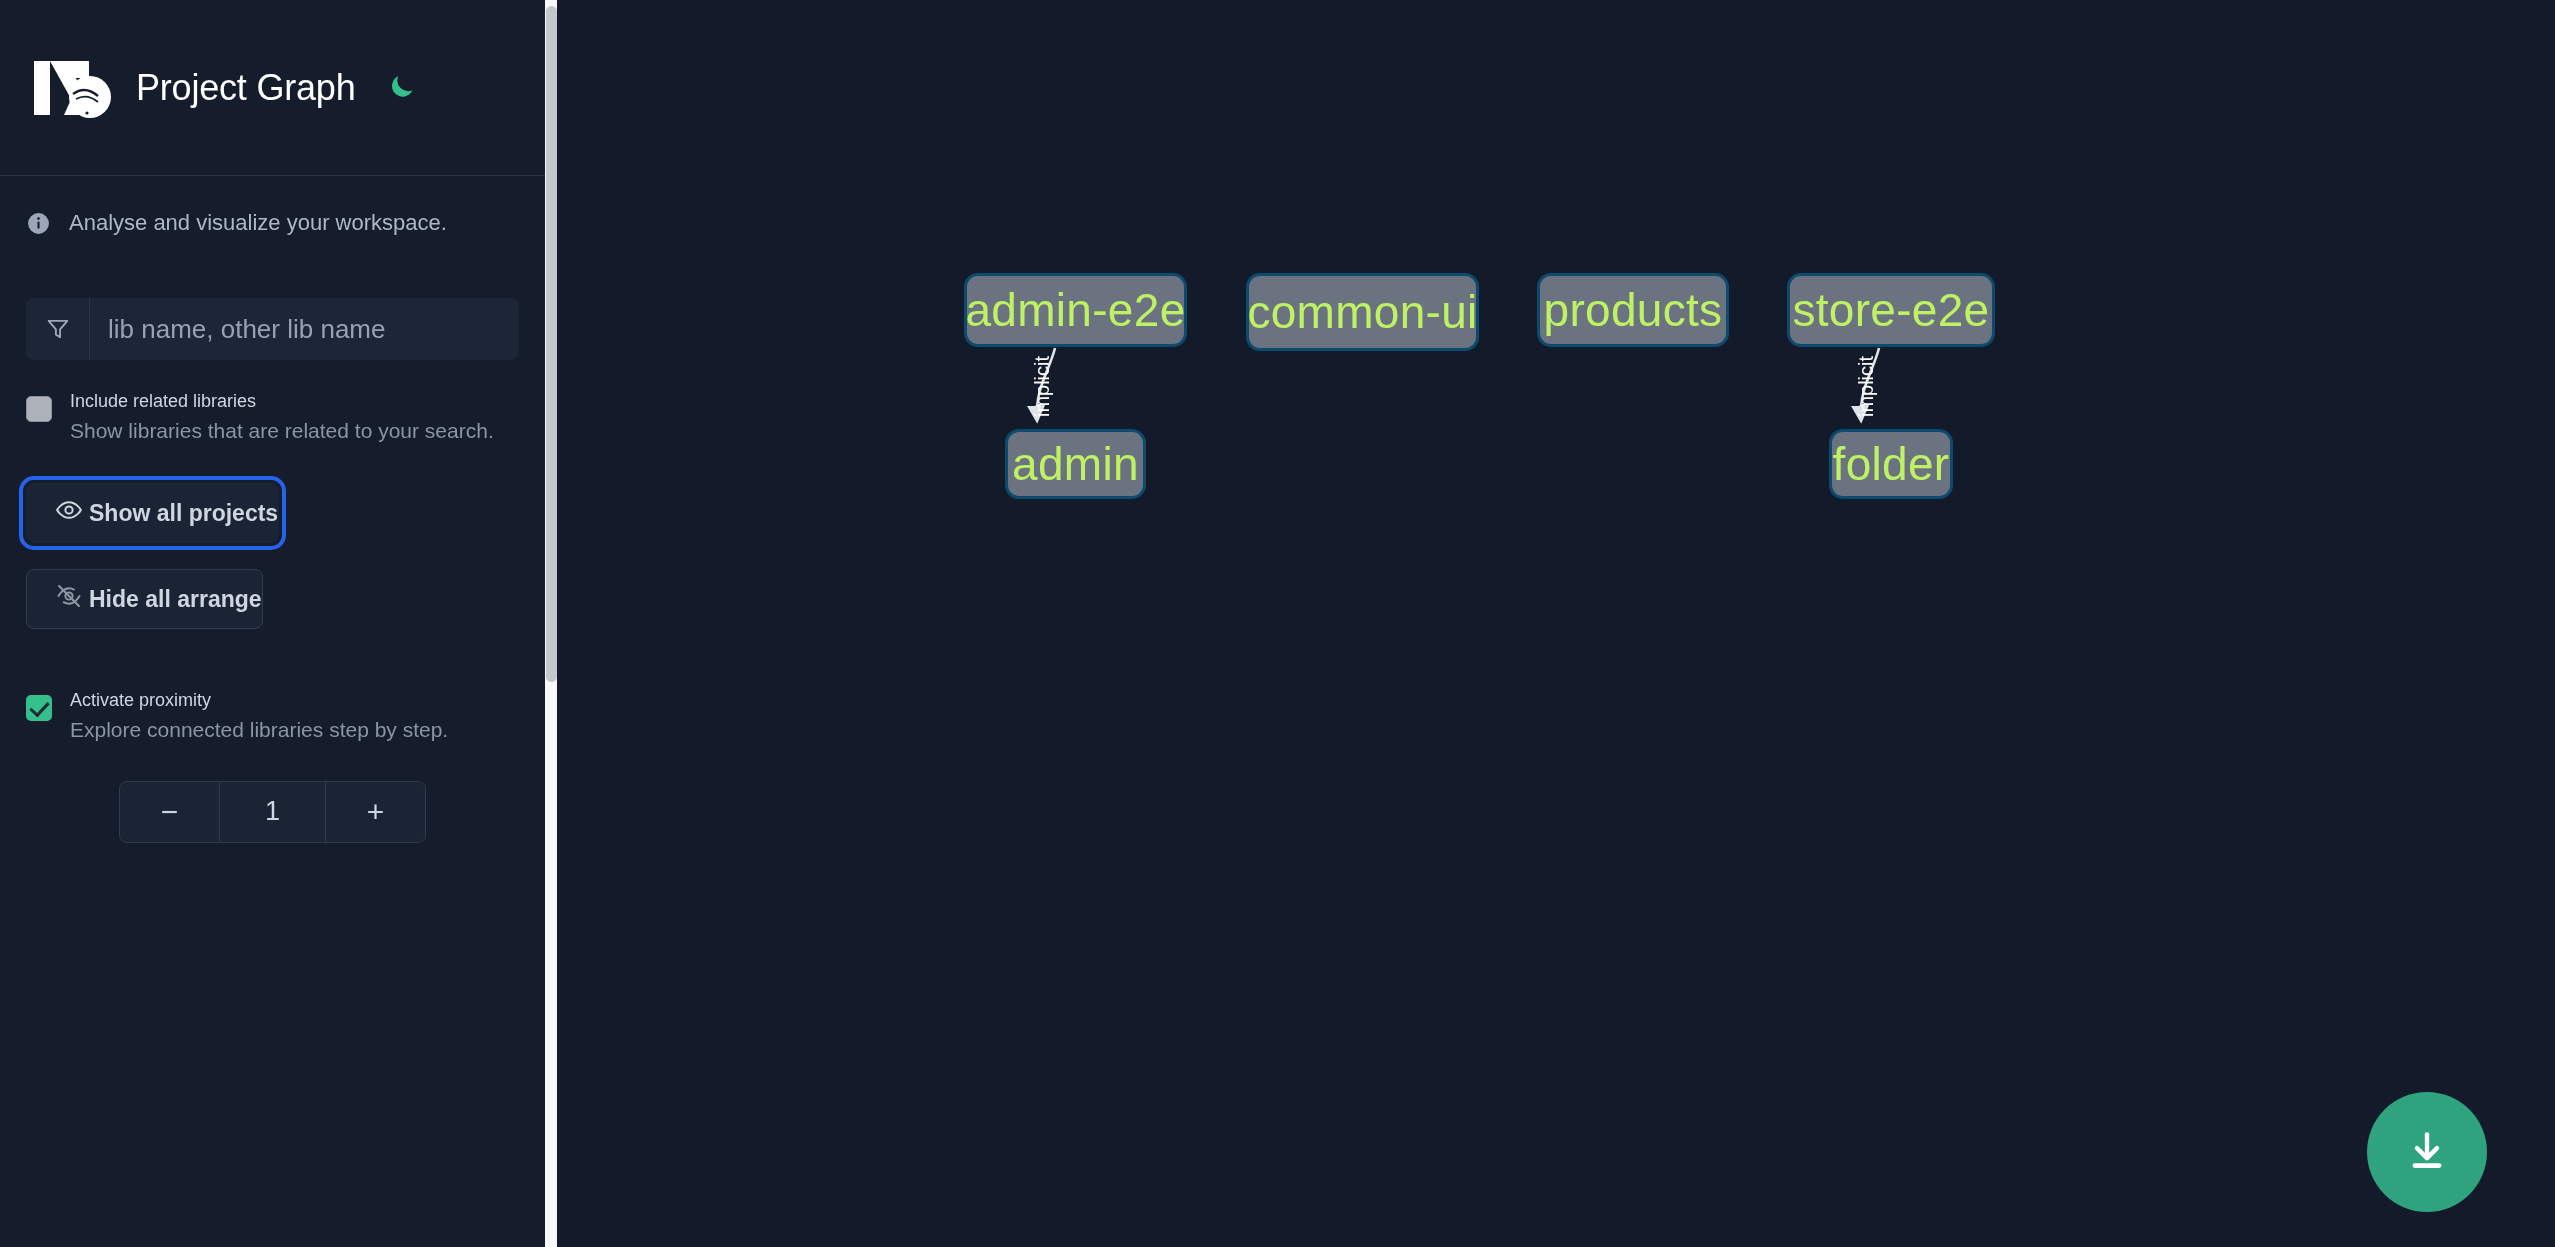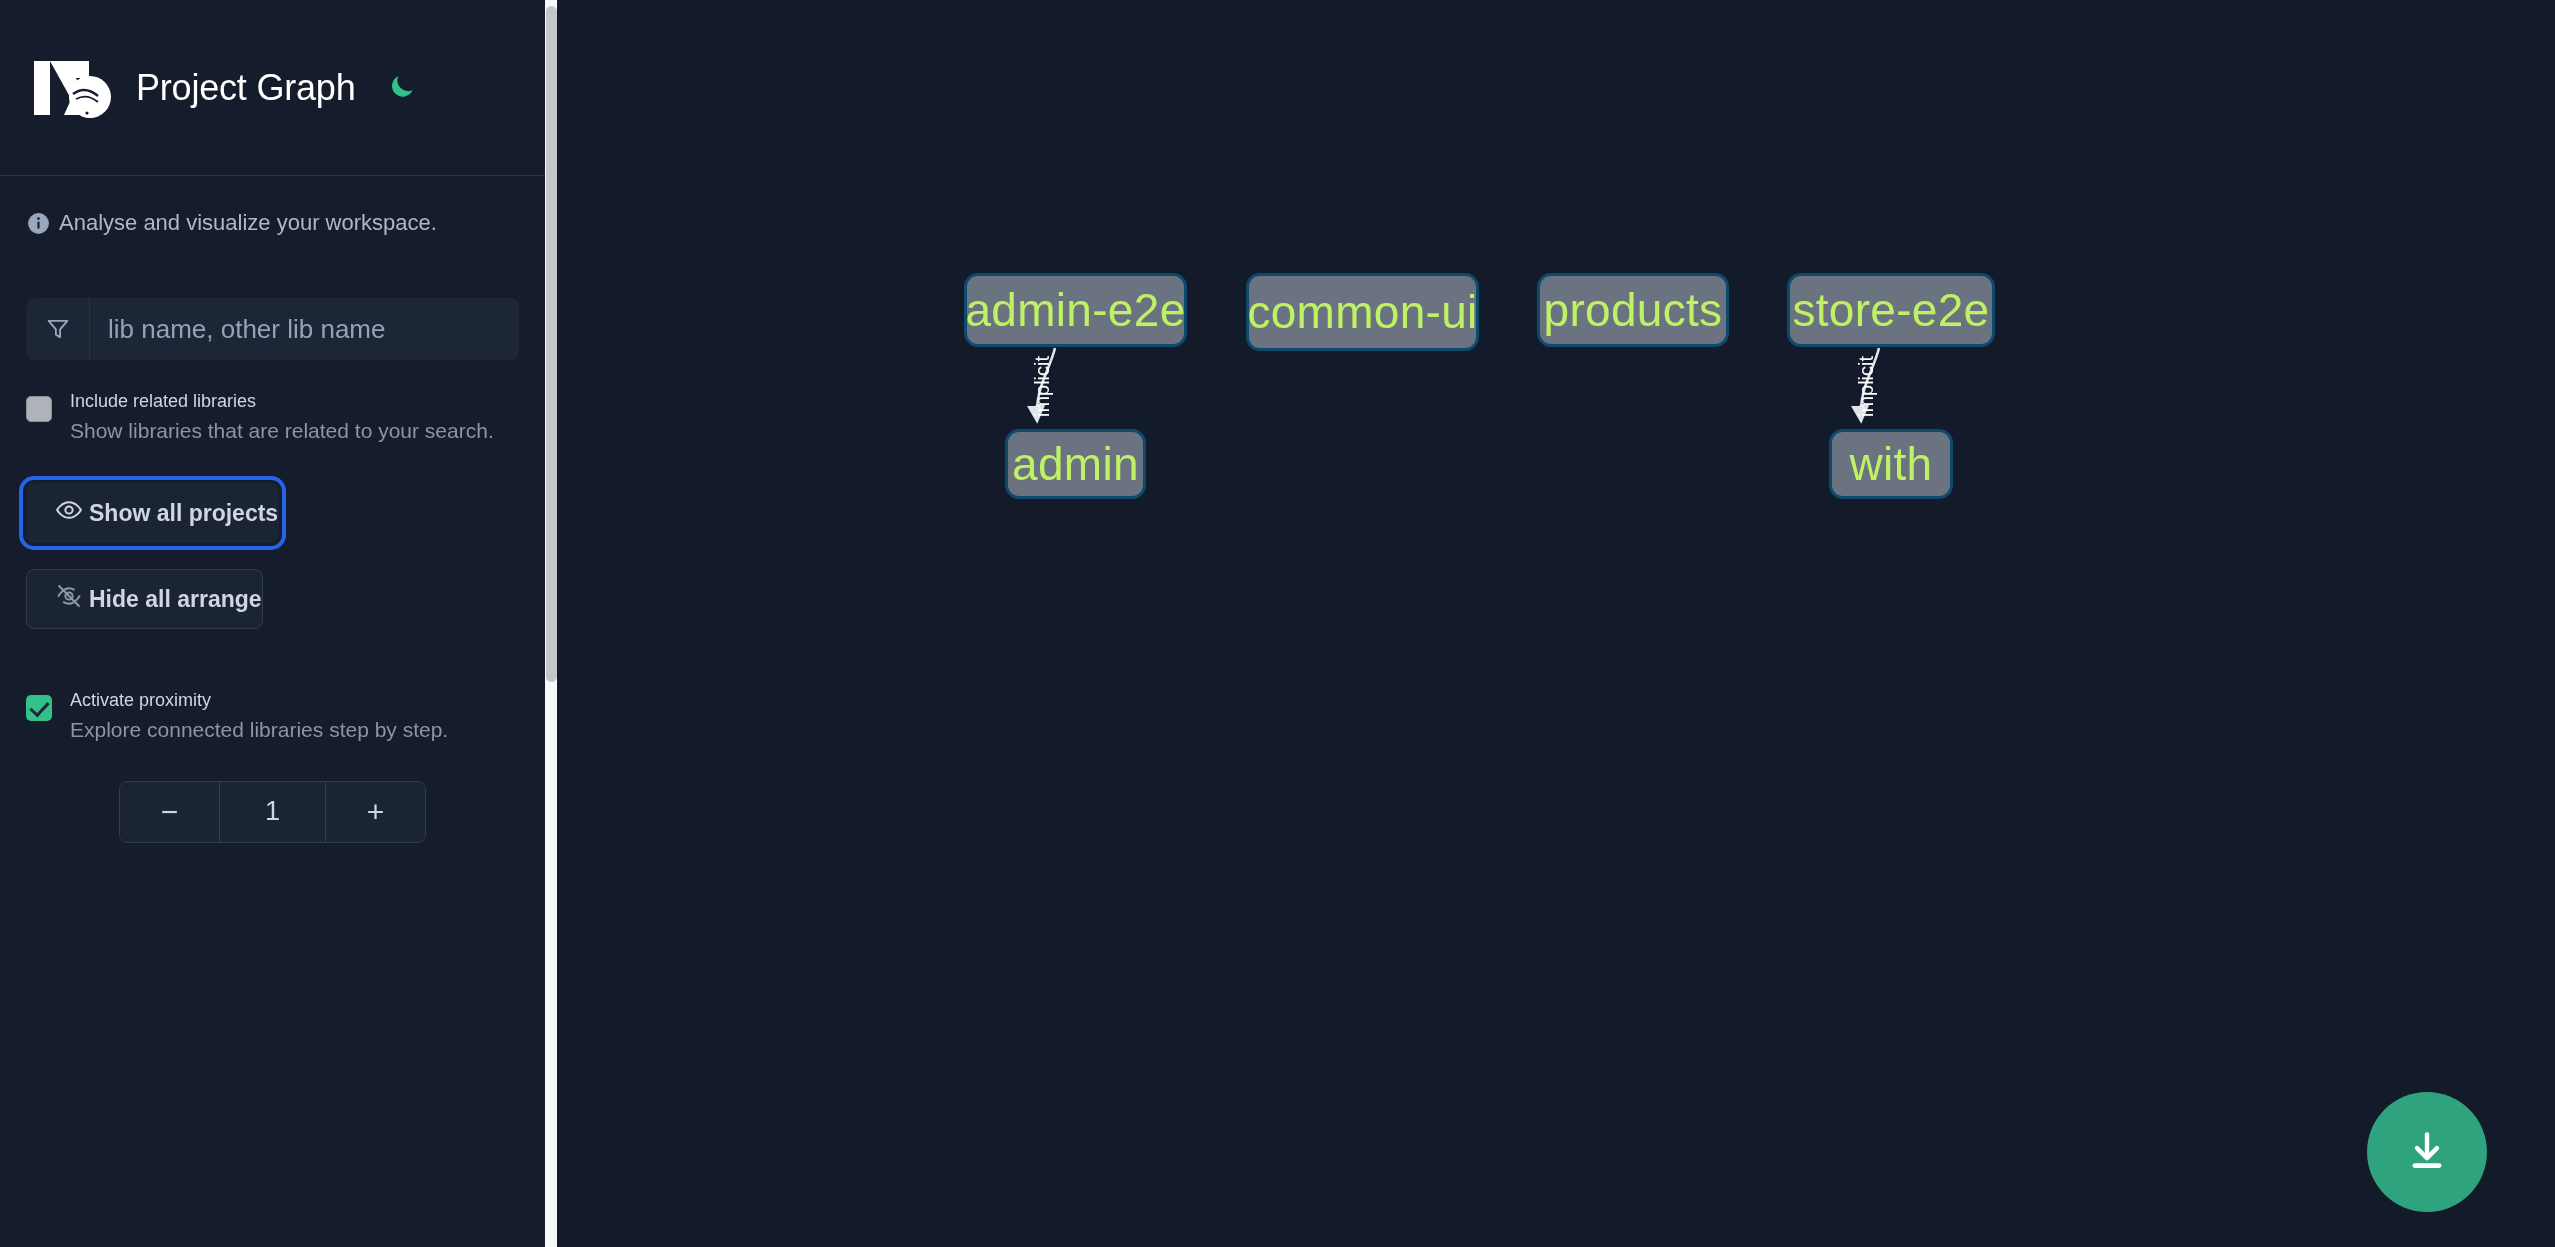--- a/index.html
+++ b/index.html
@@ -43,21 +43,21 @@
   .moon-btn {
     margin-left: 26px; width: 40px; height: 40px;
     display: flex; align-items: center; justify-content: center;
     cursor: pointer; background: none; border: none;
   }
   .divider { height: 1px; background: #2b3547; width: 545px; }
 
   .info-row {
     display: flex; align-items: center;
     padding: 34px 26px 0 26px;
-    gap: 8px;
+    gap: 18px;
   }
   .info-icon { width: 25px; height: 25px; flex: 0 0 25px; }
   .info-text { color: #aeb8c7; font-size: 22px; }
 
   
   .filter-wrap {
     margin: 62px 26px 0 26px;
     height: 62px;
     display: flex; align-items: stretch;
     background: #1d2637;
@@ -326,21 +326,21 @@
     <div class="node" style="left:980px; top:273px; width:192px; height:74px;">
       <span>products</span>
     </div>
     <div class="node" style="left:1230px; top:273px; width:208px; height:74px;">
       <span>store-e2e</span>
     </div>
     <div class="node" style="left:448px; top:429px; width:141px; height:70px;">
       <span>admin</span>
     </div>
     <div class="node" style="left:1272px; top:429px; width:124px; height:70px;">
-      <span>with</span>
+      <span>folder</span>
     </div>
 
     <button class="fab">
       <span>
         <svg width="50" height="50" viewBox="0 0 24 24">
           <path d="M12 4 V15" stroke="#ffffff" stroke-width="2.1" stroke-linecap="round"></path>
           <path d="M7.2 10.6 L12 15.4 L16.8 10.6" fill="none" stroke="#ffffff" stroke-width="2.1" stroke-linecap="round" stroke-linejoin="round"></path>
           <path d="M6.2 19 H17.8" stroke="#ffffff" stroke-width="2.3" stroke-linecap="round"></path>
         </svg>
       </span>

